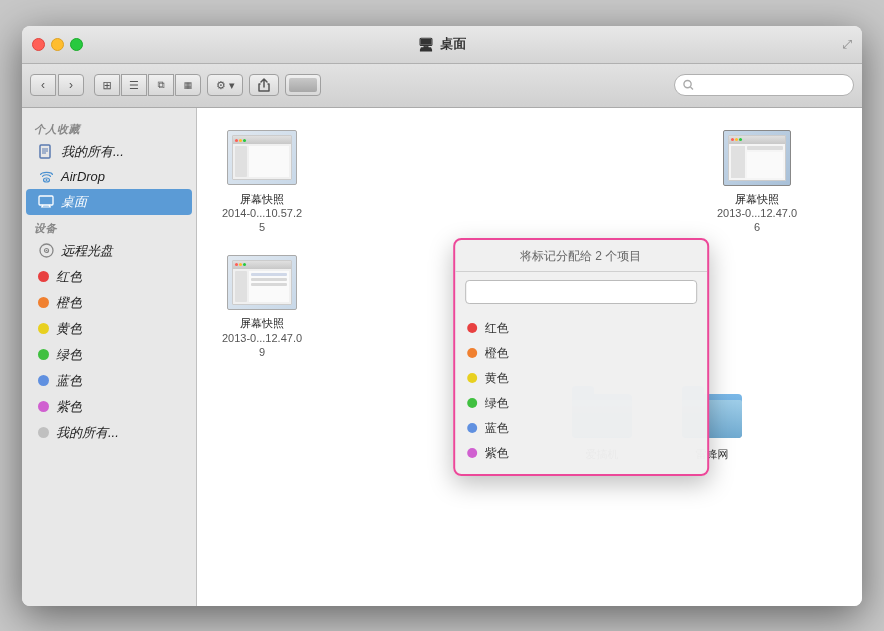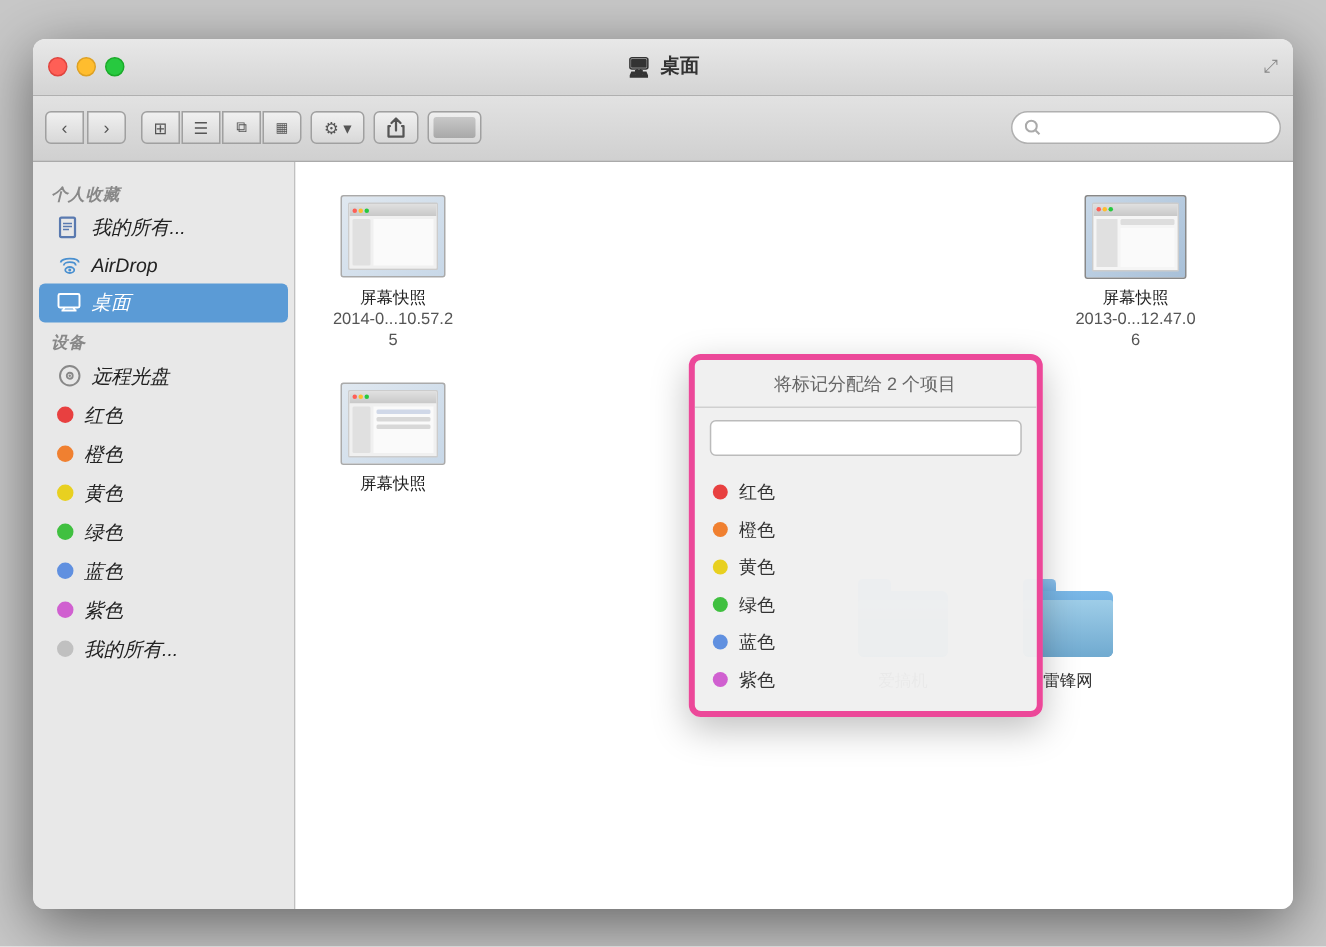--- a/index.html
+++ b/index.html
@@ -375,24 +375,24 @@
       word-break: break-all;
     }
 
     
     .tag-popup {
       position: absolute;
       top: 50%;
       left: 50%;
       transform: translate(-30%, -50%);
       background: rgba(240, 240, 240, 0.97);
-      border: 4px solid #ec4899;
+      border: 2px solid #ec4899;
       border-radius: 8px;
       box-shadow: 0 8px 24px rgba(0,0,0,0.25);
-      width: 236px;
+      width: 256px;
       padding: 0;
       z-index: 100;
       overflow: hidden;
     }
 
     .tag-popup-title {
       text-align: center;
       font-size: 12px;
       color: #666;
       padding: 8px 12px 6px;
@@ -679,20 +679,21 @@
                     <div class="ss-main" style="display:flex;flex-direction:column;gap:2px;padding:2px;">
                       <div style="height:3px;background:#d0d8e8;border-radius:1px;"></div>
                       <div style="height:3px;background:#d8d8d8;border-radius:1px;"></div>
                       <div style="height:3px;background:#d8d8d8;border-radius:1px;"></div>
                     </div>
                   </div>
                 </div>
               </div>
             </div>
             <div class="file-name">屏幕快照</div>
+            <div class="file-name" style="color:#555;">2013-0...12.47.09</div>
           </div>
         </div>
       </div>
 
       <div style="position:absolute; right:60px; top:16px;">
         <div class="file-item">
           <div class="file-thumb">
             <div class="large-screenshot-thumb">
               <div class="large-ss-inner">
                 <div class="large-ss-titlebar">

